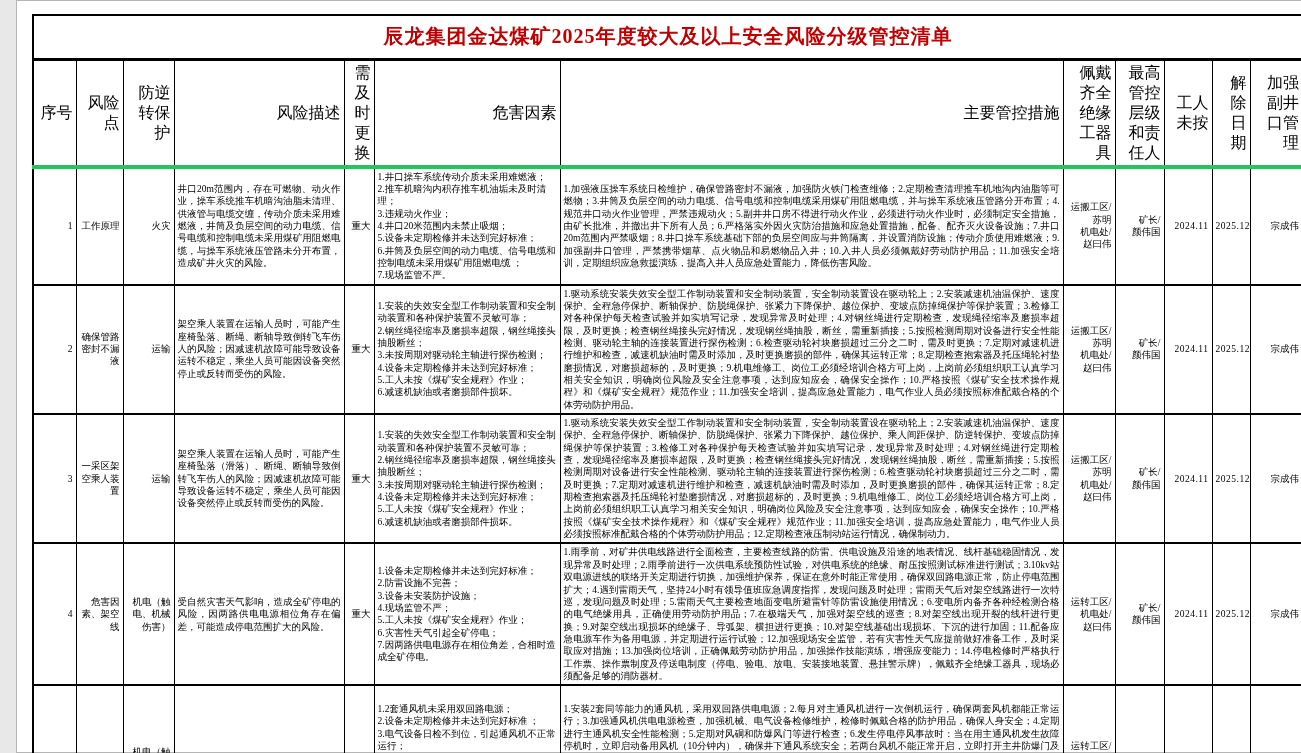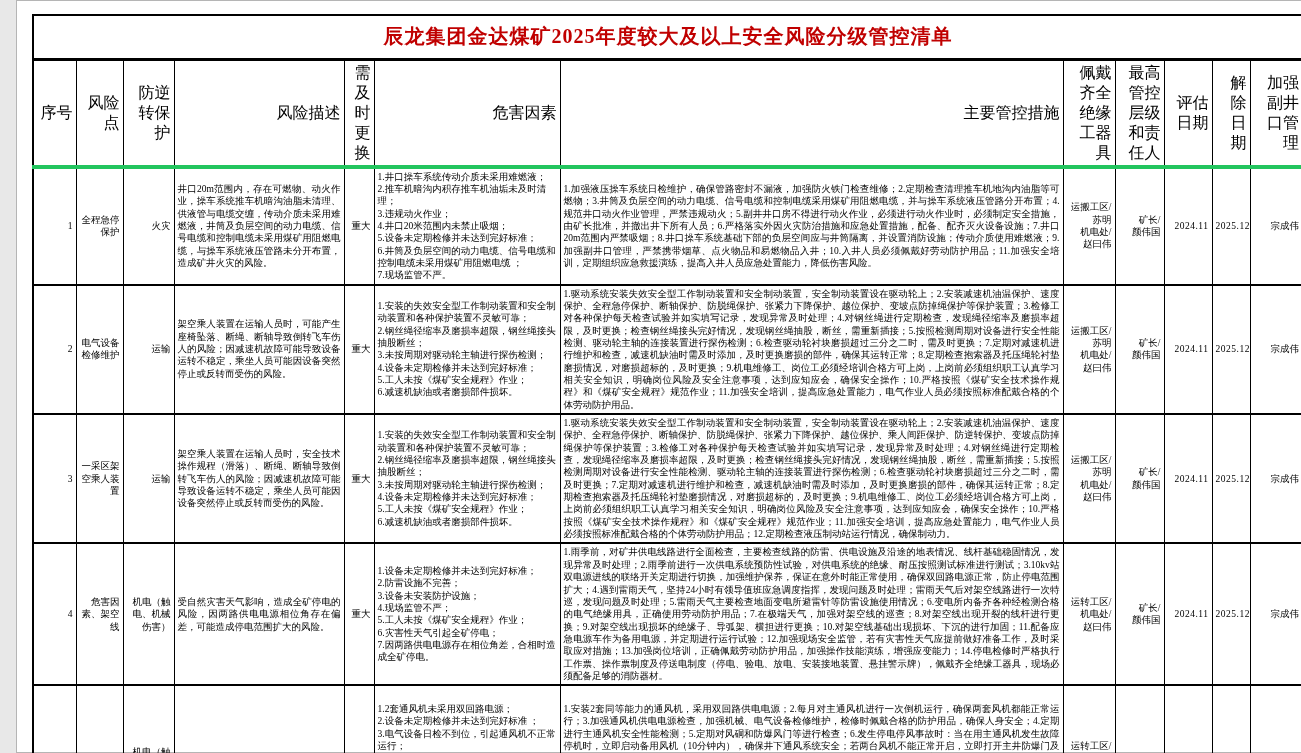--- a/index.html
+++ b/index.html
@@ -71,28 +71,28 @@
     <tr class="header-row">
       <th>序号</th>
       <th>风险点</th>
       <th>防逆转保护</th>
       <th>风险描述</th>
       <th>需及时更换</th>
       <th>危害因素</th>
       <th>主要管控措施</th>
       <th>佩戴齐全绝缘工器具</th>
       <th>最高管控层级和责任人</th>
-      <th>评估日期</th>
+      <th>工人未按</th>
       <th>解除日期</th>
       <th>加强副井口管理</th>
     </tr>
 
     <tr class="data-row" style="height:107px">
       <td class="c-center">1</td>
-      <td class="c-center">全程急停保护</td>
+      <td class="c-center">工作原理</td>
       <td class="c-center">火灾</td>
       <td class="c-just">井口20m范围内，存在可燃物、动火作业，操车系统推车机暗沟油脂未清理、供液管与电缆交缠，传动介质未采用难燃液，井筒及负层空间的动力电缆、信号电缆和控制电缆未采用煤矿用阻燃电缆，与操车系统液压管路未分开布置，造成矿井火灾的风险。</td>
       <td class="c-center lvl">重大</td>
       <td class="c-left prewrap v-top">1.井口操车系统传动介质未采用难燃液；
 2.推车机暗沟内积存推车机油垢未及时清理；
 3.违规动火作业；
 4.井口20米范围内未禁止吸烟；
 5.设备未定期检修并未达到完好标准；
 6.井筒及负层空间的动力电缆、信号电缆和控制电缆未采用煤矿用阻燃电缆 ；
 7.现场监管不严。</td>
@@ -103,21 +103,21 @@
 赵曰伟</td>
       <td class="c-center prewrap">矿长/
 颜伟国</td>
       <td class="c-center date">2024.11</td>
       <td class="c-center date">2025.12</td>
       <td class="c-center">宗成伟</td>
     </tr>
 
     <tr class="data-row" style="height:118px">
       <td class="c-center">2</td>
-      <td class="c-center">电气设备检修维护</td>
+      <td class="c-center">确保管路密封不漏液</td>
       <td class="c-center">运输</td>
       <td class="c-just">架空乘人装置在运输人员时，可能产生座椅坠落、断绳、断轴导致倒转飞车伤人的风险；因减速机故障可能导致设备运转不稳定，乘坐人员可能因设备突然停止或反转而受伤的风险。</td>
       <td class="c-center lvl">重大</td>
       <td class="c-left prewrap v-top">1.安装的失效安全型工作制动装置和安全制动装置和各种保护装置不灵敏可靠；
 2.钢丝绳径缩率及磨损率超限，钢丝绳接头抽股断丝；
 3.未按周期对驱动轮主轴进行探伤检测；
 4.设备未定期检修并未达到完好标准；
 5.工人未按《煤矿安全规程》作业；
 6.减速机缺油或者磨损部件损坏。</td>
       <td class="c-just">1.驱动系统安装失效安全型工作制动装置和安全制动装置，安全制动装置设在驱动轮上；2.安装减速机油温保护、速度保护、全程急停保护、断轴保护、防脱绳保护、张紧力下降保护、越位保护、变坡点防掉绳保护等保护装置；3.检修工对各种保护每天检查试验并如实填写记录，发现异常及时处理；4.对钢丝绳进行定期检查，发现绳径缩率及磨损率超限，及时更换；检查钢丝绳接头完好情况，发现钢丝绳抽股，断丝，需重新插接；5.按照检测周期对设备进行安全性能检测、驱动轮主轴的连接装置进行探伤检测；6.检查驱动轮衬块磨损超过三分之二时，需及时更换；7.定期对减速机进行维护和检查，减速机缺油时需及时添加，及时更换磨损的部件，确保其运转正常；8.定期检查抱索器及托压绳轮衬垫磨损情况，对磨损超标的，及时更换；9.机电维修工、岗位工必须经培训合格方可上岗，上岗前必须组织职工认真学习相关安全知识，明确岗位风险及安全注意事项，达到应知应会，确保安全操作；10.严格按照《煤矿安全技术操作规程》和《煤矿安全规程》规范作业；11.加强安全培训，提高应急处置能力，电气作业人员必须按照标准配戴合格的个体劳动防护用品。</td>
@@ -129,21 +129,21 @@
 颜伟国</td>
       <td class="c-center date">2024.11</td>
       <td class="c-center date">2025.12</td>
       <td class="c-center">宗成伟</td>
     </tr>
 
     <tr class="data-row" style="height:120px">
       <td class="c-center">3</td>
       <td class="c-center">一采区架空乘人装置</td>
       <td class="c-center">运输</td>
-      <td class="c-just">架空乘人装置在运输人员时，安全技术操作规程（滑落）、断绳、断轴导致倒转飞车伤人的风险；因减速机故障可能导致设备运转不稳定，乘坐人员可能因设备突然停止或反转而受伤的风险。</td>
+      <td class="c-just">架空乘人装置在运输人员时，可能产生座椅坠落（滑落）、断绳、断轴导致倒转飞车伤人的风险；因减速机故障可能导致设备运转不稳定，乘坐人员可能因设备突然停止或反转而受伤的风险。</td>
       <td class="c-center lvl">重大</td>
       <td class="c-left prewrap v-top">1.安装的失效安全型工作制动装置和安全制动装置和各种保护装置不灵敏可靠；
 2.钢丝绳径缩率及磨损率超限，钢丝绳接头抽股断丝；
 3.未按周期对驱动轮主轴进行探伤检测；
 4.设备未定期检修并未达到完好标准；
 5.工人未按《煤矿安全规程》作业；
 6.减速机缺油或者磨损部件损坏。</td>
       <td class="c-just">1.驱动系统安装失效安全型工作制动装置和安全制动装置，安全制动装置设在驱动轮上；2.安装减速机油温保护、速度保护、全程急停保护、断轴保护、防脱绳保护、张紧力下降保护、越位保护、乘人间距保护、防逆转保护、变坡点防掉绳保护等保护装置；3.检修工对各种保护每天检查试验并如实填写记录，发现异常及时处理；4.对钢丝绳进行定期检查，发现绳径缩率及磨损率超限，及时更换；检查钢丝绳接头完好情况，发现钢丝绳抽股，断丝，需重新插接；5.按照检测周期对设备进行安全性能检测、驱动轮主轴的连接装置进行探伤检测；6.检查驱动轮衬块磨损超过三分之二时，需及时更换；7.定期对减速机进行维护和检查，减速机缺油时需及时添加，及时更换磨损的部件，确保其运转正常；8.定期检查抱索器及托压绳轮衬垫磨损情况，对磨损超标的，及时更换；9.机电维修工、岗位工必须经培训合格方可上岗，上岗前必须组织职工认真学习相关安全知识，明确岗位风险及安全注意事项，达到应知应会，确保安全操作；10.严格按照《煤矿安全技术操作规程》和《煤矿安全规程》规范作业；11.加强安全培训，提高应急处置能力，电气作业人员必须按照标准配戴合格的个体劳动防护用品；12.定期检查液压制动站运行情况，确保制动力。</td>
       <td class="c-center prewrap">运搬工区/
 苏明

